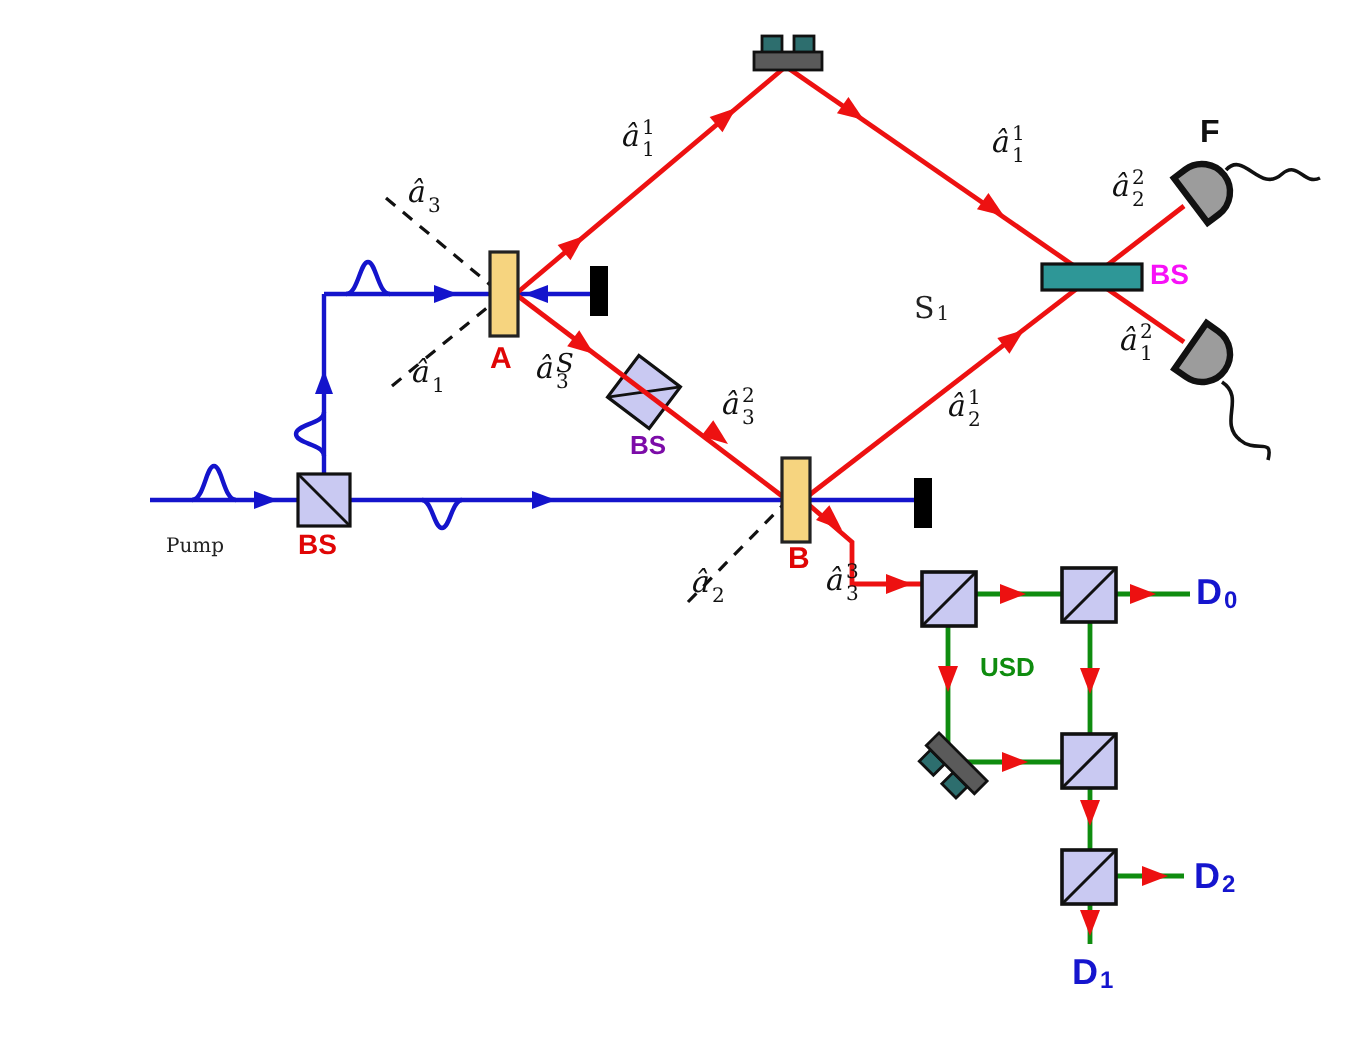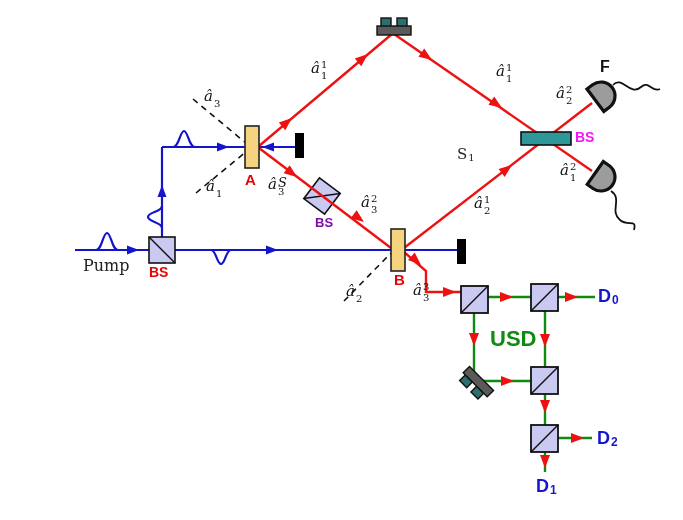--- a/index.html
+++ b/index.html
@@ -158,35 +158,35 @@
   <g>
     <rect x="531" y="367" width="27" height="27" fill="#c9c9f2" stroke="#111" stroke-width="1.8"></rect>
     <line x1="531" y1="394" x2="558" y2="367" stroke="#111" stroke-width="1.5"></line>
   </g>
   <g>
     <rect x="531" y="425" width="27" height="27" fill="#c9c9f2" stroke="#111" stroke-width="1.8"></rect>
     <line x1="531" y1="452" x2="558" y2="425" stroke="#111" stroke-width="1.5"></line>
   </g>
 </svg>
 
-<div class="lbl serif" style="left:83px;top:256px;font-size:16px;">Pump</div>
+<div class="lbl serif" style="left:83px;top:268px;font-size:10px;">Pump</div>
 
 <div class="lbl comp red" style="left:149px;top:264px;">BS</div>
 
 <div class="lbl comp red" style="left:245px;top:171px;font-size:15px;">A</div>
 
 <div class="lbl comp red" style="left:394px;top:271px;font-size:15px;">B</div>
 
 <div class="lbl comp purple" style="left:315px;top:215px;font-size:13px;">BS</div>
 
 <div class="lbl comp magenta" style="left:575px;top:129px;">BS</div>
 
 <div class="lbl comp blackb" style="left:600px;top:58px;font-size:16px;">F</div>
 
-<div class="lbl comp green" style="left:490px;top:326px;font-size:22px;">USD</div>
+<div class="lbl comp green" style="left:490px;top:326px;font-size:13px;">USD</div>
 
 <div class="lbl serif" style="left:457px;top:145px;font-size:15px;display:flex;">
   <span>S</span>
       <span class="ss" style="height:18px;">
         <span class="sup"></span>
         <span class="sub">1</span>
       </span>
 </div>
 
 <div class="lbl mlabel" style="left:204px;top:88px;">

